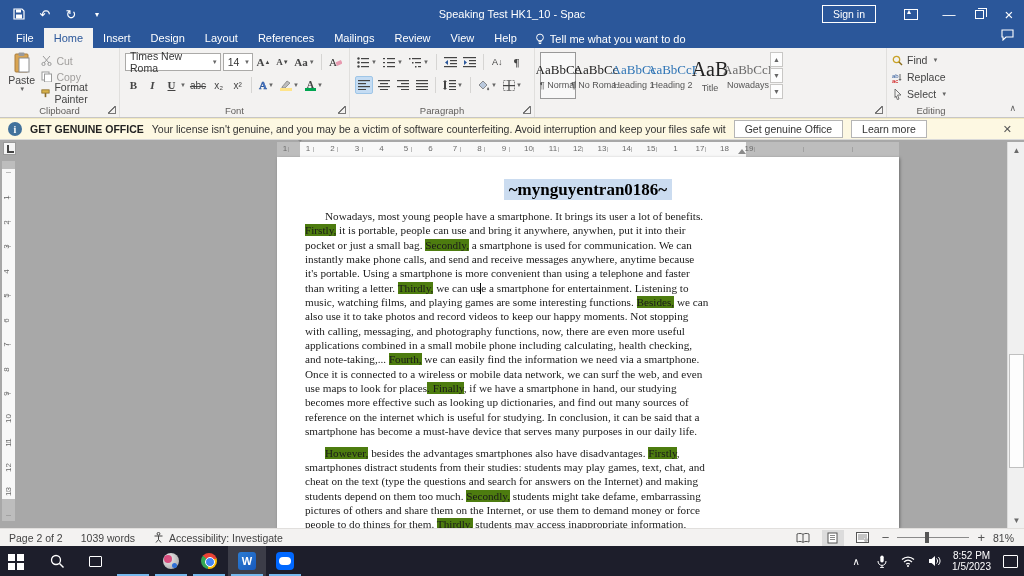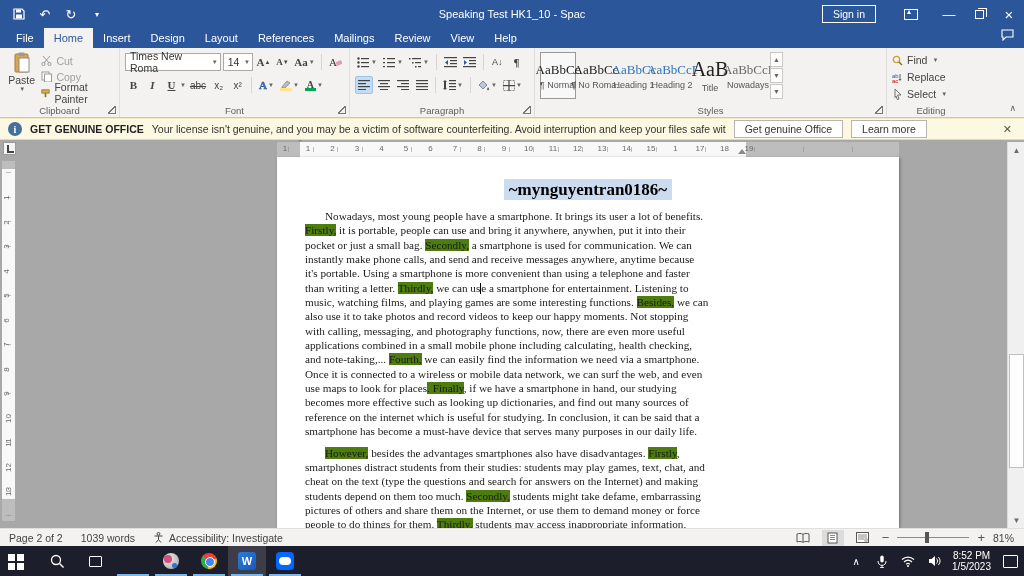--- a/index.html
+++ b/index.html
@@ -178,20 +178,28 @@
       <div class="tab active">Home</div>
       <div class="tab">Insert</div>
       <div class="tab">Design</div>
       <div class="tab">Layout</div>
       <div class="tab">References</div>
       <div class="tab">Mailings</div>
       <div class="tab">Review</div>
       <div class="tab">View</div>
       <div class="tab">Help</div>
     </div>
+  <div class="tellme">
+    <svg width="10" height="12" viewBox="0 0 10 12">
+        <circle cx="5" cy="4.5" r="3.4" fill="none" stroke="#fff" stroke-width="1"></circle>
+        <rect x="3.4" y="8.2" width="3.2" height="1.2" fill="#fff"></rect>
+        <rect x="3.8" y="10" width="2.4" height="1" fill="#fff"></rect>
+      </svg>
+    <span>Tell me what you want to do</span>
+  </div>
   <span class="tab-comment">
     <svg width="13" height="12" viewBox="0 0 13 12">
         <path d="M1 1h11v7H5l-3 3V8H1z" fill="none" stroke="#fff" stroke-width="1.1"></path>
       </svg>
   </span>
 </div>
 
 <div id="ribbon">
 
   <div class="rgroup" style="width:120px; display:flex;">
@@ -448,21 +456,20 @@
             <div class="style-preview" style="color: rgb(106, 106, 106);">AaBbCcD</div>
             <div class="style-label">Nowadays</div>
           </div>
         </div>
       <div class="style-scroll">
         <div>▲</div>
         <div>▼</div>
         <div>▼</div>
       </div>
     </div>
-    <div class="glabel">Styles</div>
     <span class="launcher"></span>
   </div>
 
   <div class="rgroup" style="width:88px; border-right:none;">
     <div class="edit-col">
       <div class="edit-item">
         <svg width="11" height="11" viewBox="0 0 11 11">
             <circle cx="4.5" cy="4.5" r="3.2" fill="none" stroke="#c8a227" stroke-width="1.3"></circle>
             <path d="M7 7l3 3" stroke="#8a6d1f" stroke-width="1.4"></path>
           </svg>

